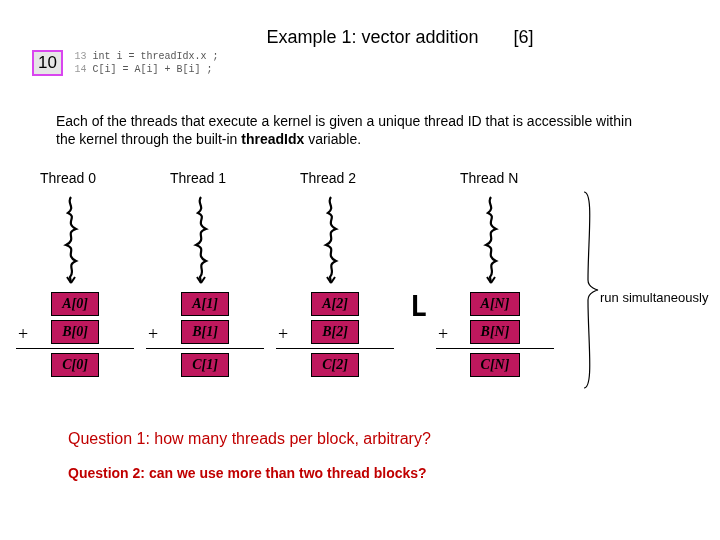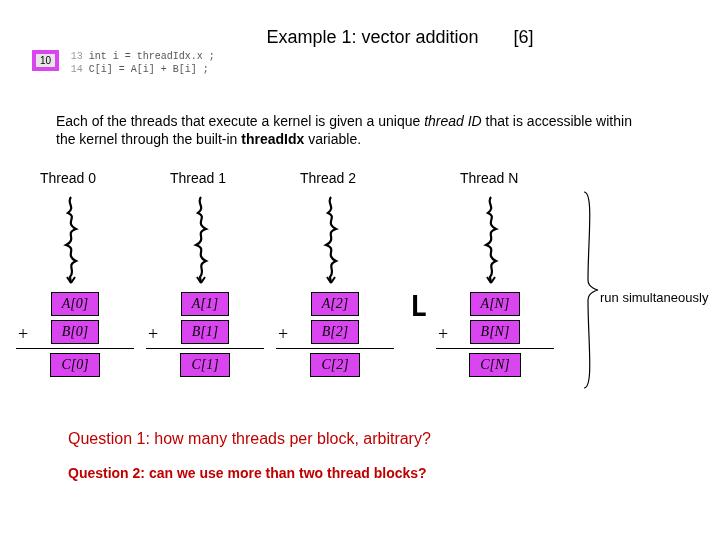--- a/index.html
+++ b/index.html
@@ -24,23 +24,23 @@
     margin-left: 30px;
   }
   .code-block {
     position: absolute;
     top: 50px;
     left: 32px;
   }
   .slide-num {
     display: inline-block;
     background: #e6e6e6;
-    border: 4px solid #d946ef;
+    border: 2px solid #d946ef;
     padding: 1px 4px;
-    font-size: 10px;
+    font-size: 17px;
     vertical-align: top;
   }
   .code-img {
     display: inline-block;
     vertical-align: top;
     margin-left: 4px;
     font-family: "Courier New", monospace;
     font-size: 10px;
     color: #555;
     line-height: 1.3;
@@ -53,21 +53,21 @@
     margin-right: 6px;
   }
   .para {
     position: absolute;
     top: 112px;
     left: 56px;
     width: 580px;
     font-size: 14px;
     line-height: 1.3;
   }
-  .italic { font-style: italic; }
+  .italic { }
   .bold { font-weight: bold; }
 
   .threads-row {
     position: absolute;
     top: 170px;
     left: 40px;
     width: 560px;
     display: flex;
   }
   .thread-label {
@@ -101,21 +101,22 @@
   }
   .calc-col.last { margin-left: 30px; }
   .box {
     display: inline-block;
     border: 1px solid #000;
     padding: 3px 10px;
     font-family: "Times New Roman", serif;
     font-style: italic;
     font-size: 14px;
     margin: 2px 0;
-    background: #d946ef;
+    background: #be185d;
+    font-weight: bold;
   }
   .plus {
     position: absolute;
     left: 8px;
     top: 34px;
     font-family: "Times New Roman", serif;
     font-size: 18px;
   }
   .hr-line {
     border: none;

